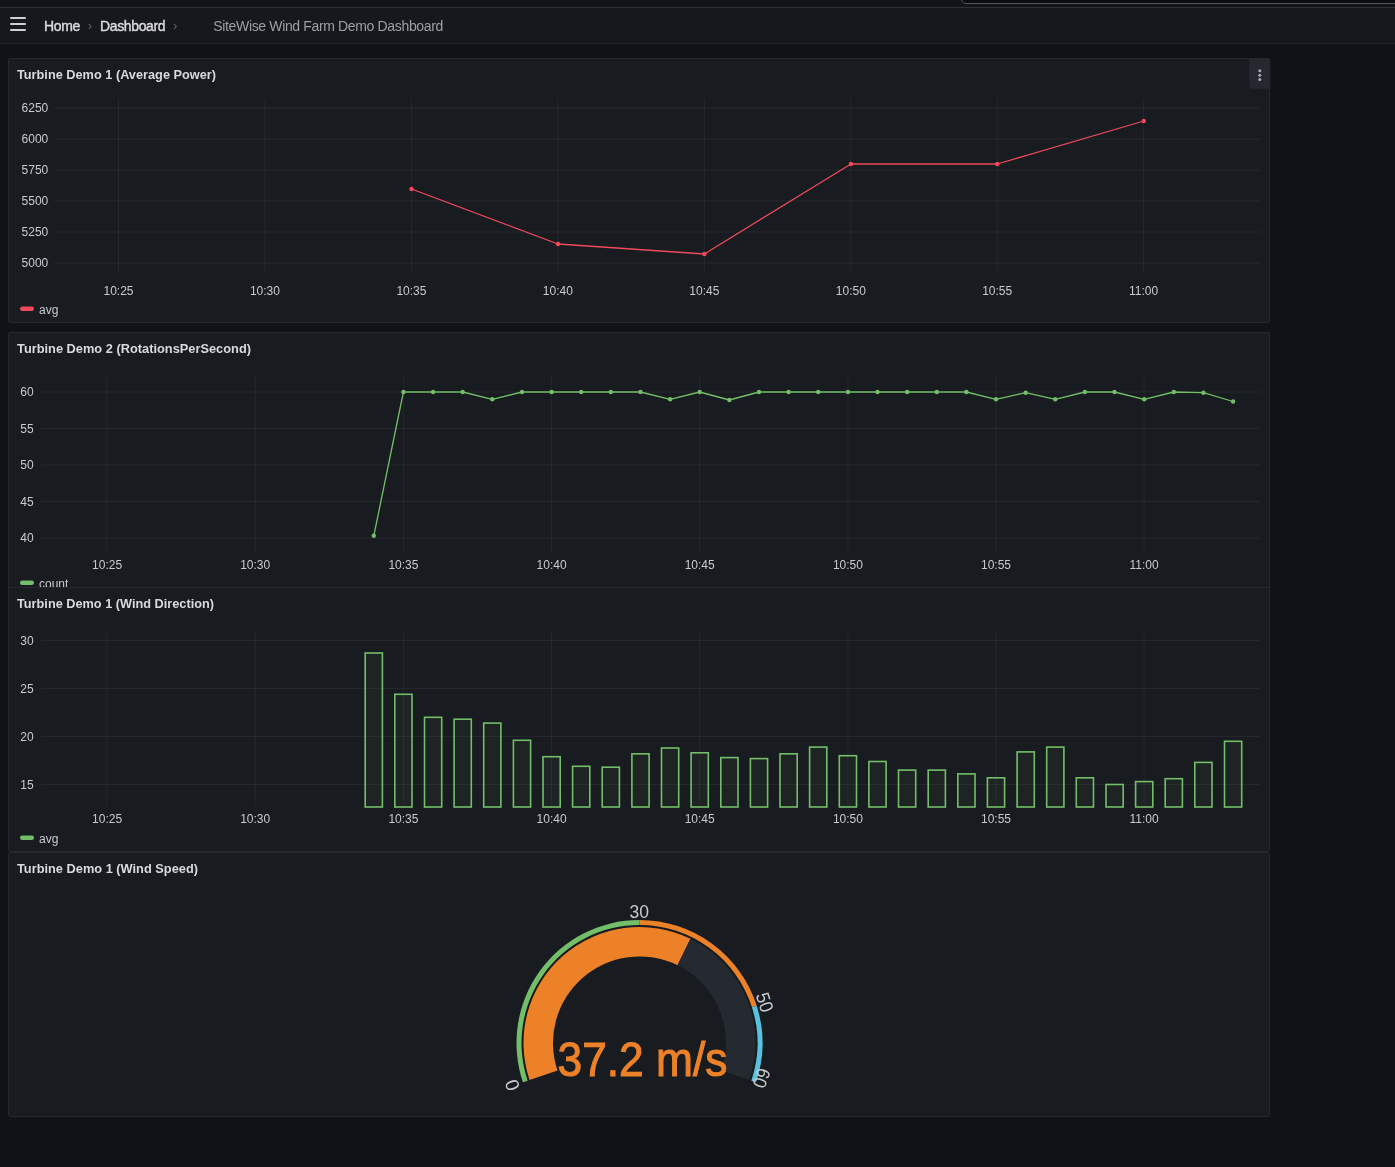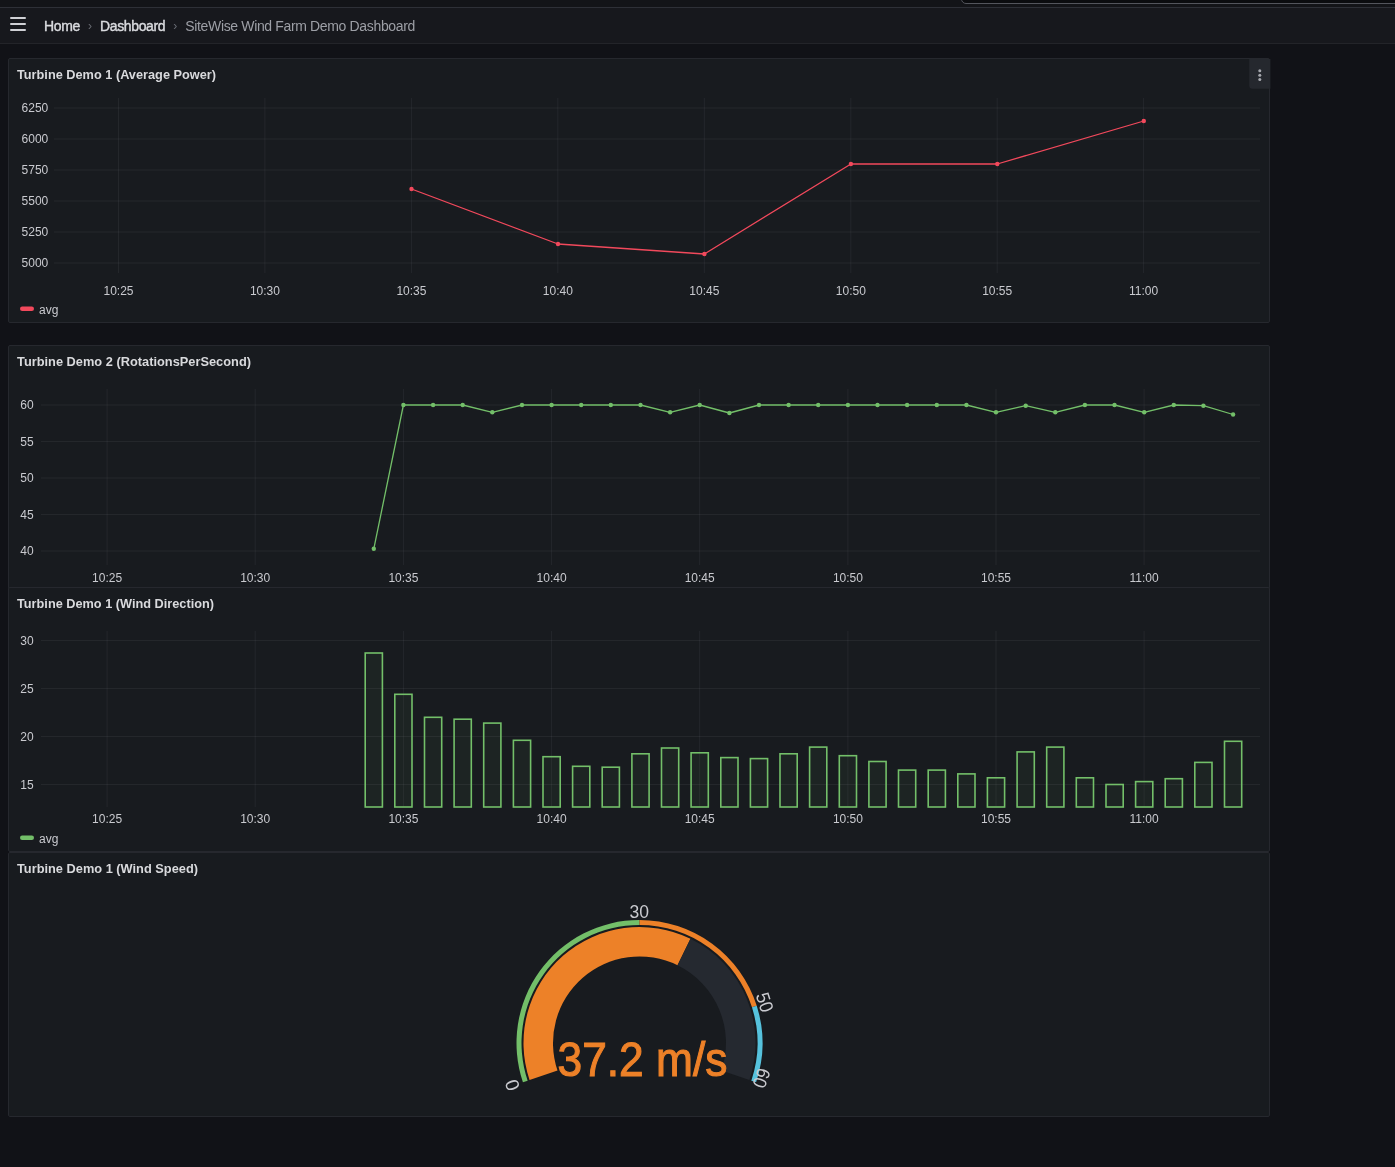--- a/index.html
+++ b/index.html
@@ -9,21 +9,21 @@
 .cutbox { position:absolute; left:961px; top:-11px; width:450px; height:15px; background:#0b0c0f;
   border:1.5px solid #53555c; border-radius:0 0 0 5px; }
 .navdiv1 { position:absolute; left:0; top:7px; width:1395px; height:1px; background:#2e3037; }
 .navbar { position:absolute; left:0; top:8px; width:1395px; height:35px; background:#17181d; }
 .navdiv2 { position:absolute; left:0; top:43px; width:1395px; height:1px; background:#232429; }
 .burger { position:absolute; left:10px; top:9px; }
 .burger div { width:16px; height:2px; background:#cfd0d5; margin-bottom:4px; border-radius:1px; }
 .crumbs { position:absolute; left:44px; top:0; height:35px; display:flex; align-items:center; font-size:14px; letter-spacing:-0.35px; transform:translateZ(0); }
 .crumbs .b { color:#dadbdf; font-weight:500; -webkit-text-stroke:0.4px #dadbdf; }
 .crumbs .sep { color:#686b73; margin:0 8px; font-size:12px; letter-spacing:0; }
-.crumbs .last { color:#9d9fa6; font-weight:400; }
+.crumbs .last { color:#9d9fa6; font-weight:400;margin-left:28px; }
 .panel { position:absolute; left:8px; width:1262px; height:265px;
   background:#181b1f; border:1px solid #26282e; border-radius:2px;text-align:right; }
 .panel svg { position:absolute; left:0; top:0; transform:translateZ(0); }
 </style>
 </head>
 <body>
 <div id="root" style="position:absolute;left:0;top:0;width:1395px;height:953px;transform:translateZ(0)">
 <div class="topstrip">
       <div class="cutbox"></div>
     </div>
@@ -82,21 +82,21 @@
 <circle cx="402.5" cy="130.0" r="2.2" fill="#f2495c"></circle>
 <circle cx="549.0" cy="185.0" r="2.2" fill="#f2495c"></circle>
 <circle cx="695.4" cy="195.0" r="2.2" fill="#f2495c"></circle>
 <circle cx="841.9" cy="105.0" r="2.2" fill="#f2495c"></circle>
 <circle cx="988.3" cy="105.0" r="2.2" fill="#f2495c"></circle>
 <circle cx="1134.8" cy="62.0" r="2.2" fill="#f2495c"></circle>
 <rect x="11" y="247.5" width="14" height="4.5" rx="2.2" fill="#f2495c"></rect>
 <text x="30" y="254.5" font-size="12" fill="#c9cacf">avg</text>
 </svg>
 </div>
-<div class="panel" style="top:345px">
+<div class="panel" style="top:332px">
 <svg width="1262" height="265" viewBox="0 0 1262 265" font-family="Liberation Sans, sans-serif">
 <text x="8" y="19.5" font-size="13" font-weight="600" fill="#d9dadd" textLength="234" lengthAdjust="spacingAndGlyphs">Turbine Demo 2 (RotationsPerSecond)</text>
 <line x1="32" y1="59.0" x2="1251" y2="59.0" stroke="rgba(204,204,220,0.065)" stroke-width="1"></line>
 <text x="24.6" y="63.2" font-size="12" fill="#c9cacf" text-anchor="end">60</text>
 <line x1="32" y1="95.5" x2="1251" y2="95.5" stroke="rgba(204,204,220,0.065)" stroke-width="1"></line>
 <text x="24.6" y="99.7" font-size="12" fill="#c9cacf" text-anchor="end">55</text>
 <line x1="32" y1="132.0" x2="1251" y2="132.0" stroke="rgba(204,204,220,0.065)" stroke-width="1"></line>
 <text x="24.6" y="136.2" font-size="12" fill="#c9cacf" text-anchor="end">50</text>
 <line x1="32" y1="168.5" x2="1251" y2="168.5" stroke="rgba(204,204,220,0.065)" stroke-width="1"></line>
 <text x="24.6" y="172.7" font-size="12" fill="#c9cacf" text-anchor="end">45</text>

